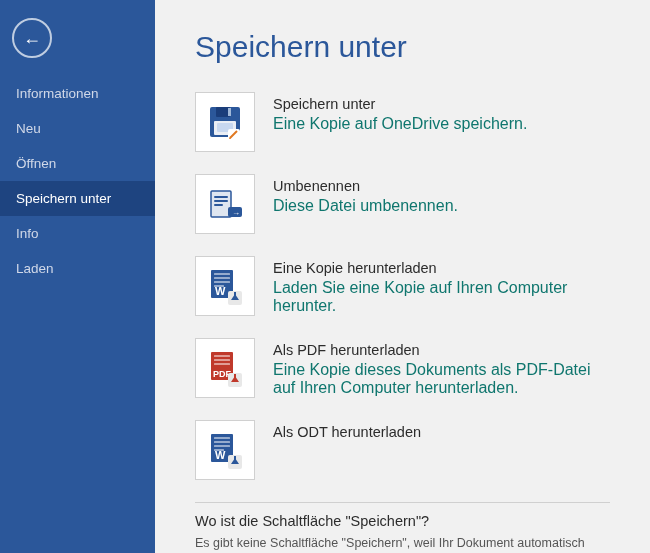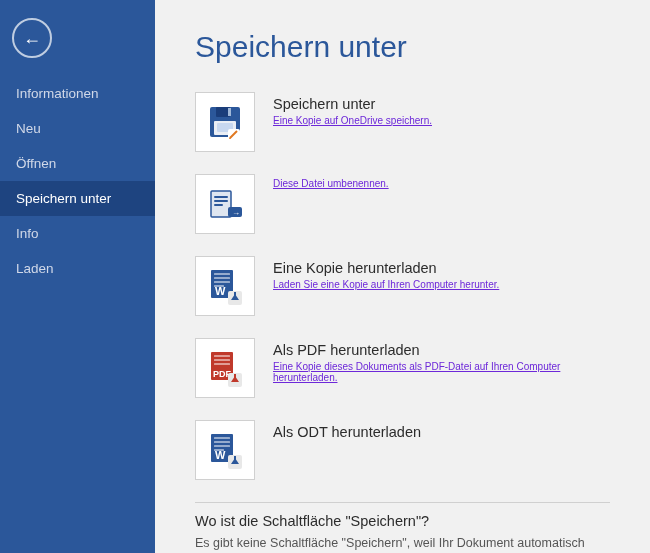--- a/index.html
+++ b/index.html
@@ -101,23 +101,22 @@
     }
 
     .option-title {
       font-size: 14.5px;
       font-weight: 500;
       color: #2c2c2c;
       margin-bottom: 3px;
     }
 
     .option-desc {
-      font-size: 10px;
-      color: #6d28d9;
-      text-decoration: underline;
+      font-size: 16px;
+      color: #0f766e;
     }
 
     .divider-section {
       margin-top: 20px;
       padding-top: 10px;
       border-top: 1px solid #d0d0d0;
     }
 
     .section-question {
       font-size: 14.5px;
@@ -187,20 +186,21 @@
         <rect x="5" y="6" width="20" height="26" rx="1" fill="none" stroke="#2b579a" stroke-width="1.5"></rect>
         <rect x="8" y="11" width="14" height="2" rx="1" fill="#2b579a"></rect>
         <rect x="8" y="15" width="14" height="2" rx="1" fill="#2b579a"></rect>
         <rect x="8" y="19" width="9" height="2" rx="1" fill="#2b579a"></rect>
 
         <rect x="22" y="22" width="14" height="10" rx="2" fill="#2b579a"></rect>
         <text x="26" y="30" font-size="8" fill="white" font-family="Arial">→</text>
       </svg>
     </div>
     <div class="option-text">
+      <span class="option-title">Umbenennen</span>
       <span class="option-desc">Diese Datei umbenennen.</span>
     </div>
   </div>
 
   <div class="option-item">
     <div class="option-icon">
       <svg class="icon-svg" viewBox="0 0 38 38" xmlns="http://www.w3.org/2000/svg">
 
         <rect x="5" y="3" width="22" height="28" rx="1" fill="#2b579a"></rect>
         <rect x="8" y="6" width="16" height="2" rx="0.5" fill="white" opacity="0.5"></rect>

